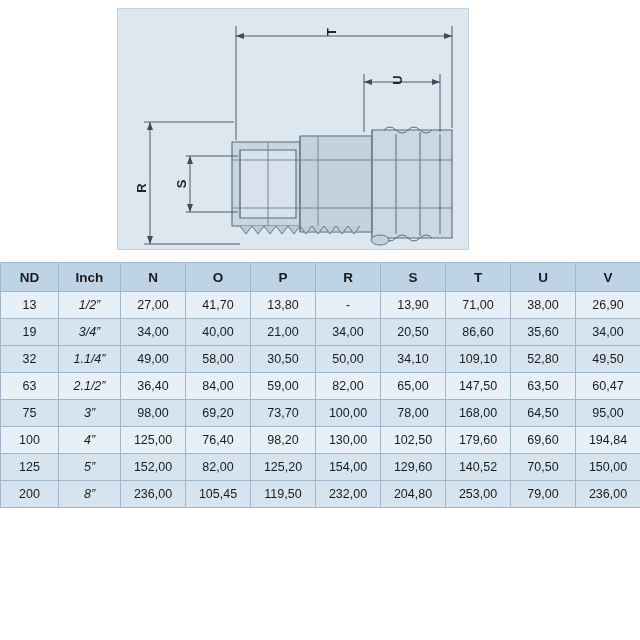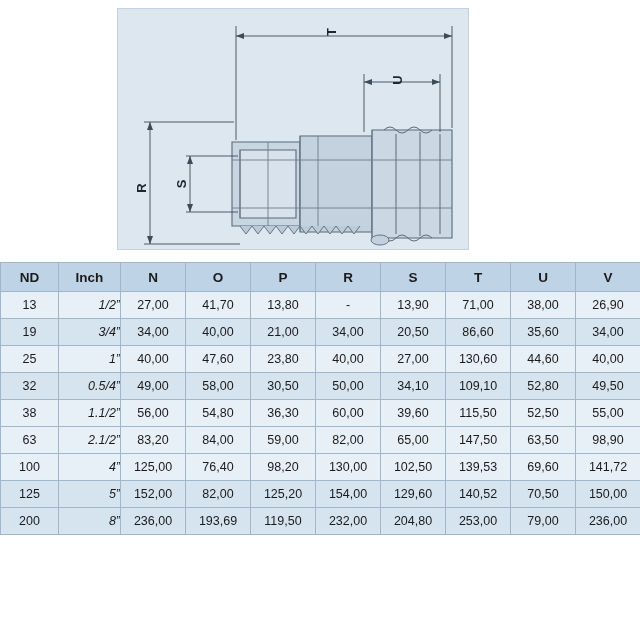--- a/index.html
+++ b/index.html
@@ -73,21 +73,20 @@
     background: #e8f0f7;
   }
   table.dims tbody tr.even td {
     background: #d6e4f0;
   }
   table.dims tbody td.c-nd {
     font-weight: normal;
   }
   table.dims tbody td.c-inch {
     font-style: italic;
-    text-align: right;
   }
   col.w-nd { width: 58px; }
   col.w-inch { width: 62px; }
   col.w-val { width: 65px; }
 </style>
 </head>
 <body>
 
 <div class="page">
 
@@ -214,97 +213,85 @@
           <td class="c-inch">3/4”</td>
           <td>34,00</td>
           <td>40,00</td>
           <td>21,00</td>
           <td>34,00</td>
           <td>20,50</td>
           <td>86,60</td>
           <td>35,60</td>
           <td>34,00</td>
         </tr>
-        <tr class="odd">
-          <td class="c-nd">25</td>
-          <td class="c-inch">1”</td>
-          <td>40,00</td>
-          <td>47,60</td>
-          <td>23,80</td>
-          <td>40,00</td>
-          <td>27,00</td>
-          <td>130,60</td>
-          <td>44,60</td>
-          <td>40,00</td>
-        </tr>
         <tr class="even">
           <td class="c-nd">32</td>
-          <td class="c-inch">0.5/4”</td>
+          <td class="c-inch">1.1/4”</td>
           <td>49,00</td>
           <td>58,00</td>
           <td>30,50</td>
           <td>50,00</td>
           <td>34,10</td>
           <td>109,10</td>
           <td>52,80</td>
           <td>49,50</td>
         </tr>
         <tr class="odd">
-          <td class="c-nd">38</td>
-          <td class="c-inch">1.1/2”</td>
-          <td>56,00</td>
-          <td>54,80</td>
-          <td>36,30</td>
-          <td>60,00</td>
-          <td>39,60</td>
-          <td>115,50</td>
-          <td>52,50</td>
-          <td>55,00</td>
-        </tr>
-        <tr class="odd">
           <td class="c-nd">63</td>
           <td class="c-inch">2.1/2”</td>
-          <td>83,20</td>
+          <td>36,40</td>
           <td>84,00</td>
           <td>59,00</td>
           <td>82,00</td>
           <td>65,00</td>
           <td>147,50</td>
           <td>63,50</td>
-          <td>98,90</td>
+          <td>60,47</td>
+        </tr>
+        <tr class="even">
+          <td class="c-nd">75</td>
+          <td class="c-inch">3”</td>
+          <td>98,00</td>
+          <td>69,20</td>
+          <td>73,70</td>
+          <td>100,00</td>
+          <td>78,00</td>
+          <td>168,00</td>
+          <td>64,50</td>
+          <td>95,00</td>
         </tr>
         <tr class="odd">
           <td class="c-nd">100</td>
           <td class="c-inch">4”</td>
           <td>125,00</td>
           <td>76,40</td>
           <td>98,20</td>
           <td>130,00</td>
           <td>102,50</td>
-          <td>139,53</td>
+          <td>179,60</td>
           <td>69,60</td>
-          <td>141,72</td>
+          <td>194,84</td>
         </tr>
         <tr class="even">
           <td class="c-nd">125</td>
           <td class="c-inch">5”</td>
           <td>152,00</td>
           <td>82,00</td>
           <td>125,20</td>
           <td>154,00</td>
           <td>129,60</td>
           <td>140,52</td>
           <td>70,50</td>
           <td>150,00</td>
         </tr>
         <tr class="even">
           <td class="c-nd">200</td>
           <td class="c-inch">8”</td>
           <td>236,00</td>
-          <td>193,69</td>
+          <td>105,45</td>
           <td>119,50</td>
           <td>232,00</td>
           <td>204,80</td>
           <td>253,00</td>
           <td>79,00</td>
           <td>236,00</td>
         </tr>
       </tbody>
     </table>
   </div>

